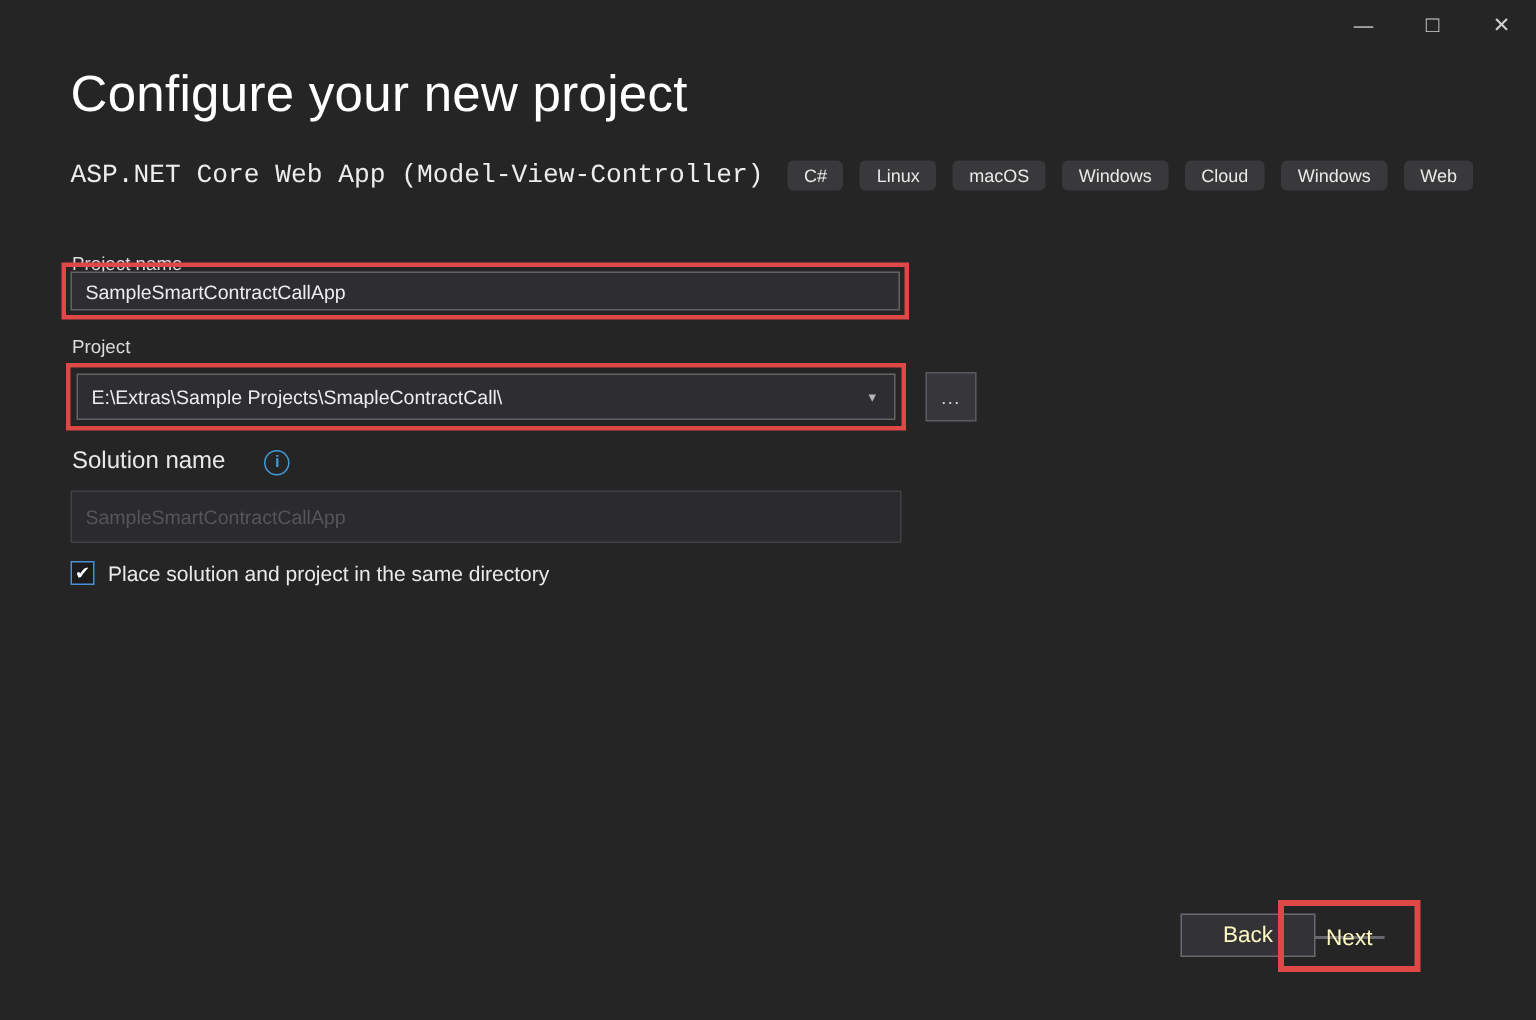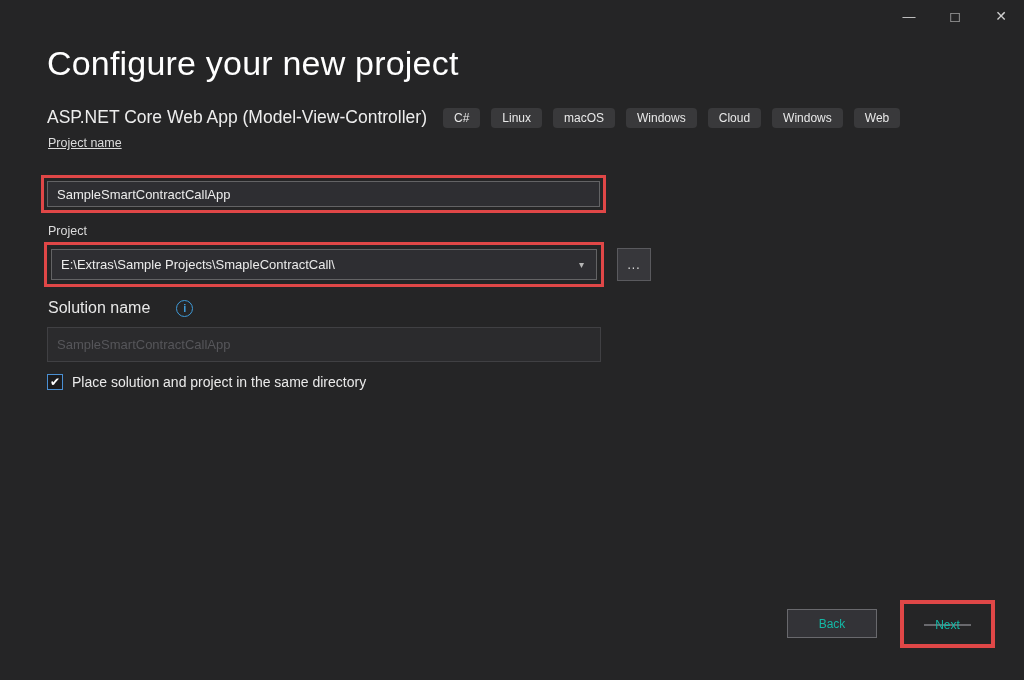--- a/index.html
+++ b/index.html
@@ -49,20 +49,21 @@
     position: absolute;
     left: 47px; top: 107px;
     display: flex;
     align-items: center;
   }
   .template-name {
     font-size: 17.5px;
     font-weight: 400;
     color: #ededed;
     white-space: nowrap;
+    font-family: Liberation Mono, monospace;
   }
   .tags {
     display: flex;
     margin-left: 16px;
     gap: 11px;
   }
   .tag {
     background: #39393b;
     border-radius: 4px;
     padding: 4px 11px;
@@ -71,30 +72,30 @@
     line-height: 1;
     white-space: nowrap;
   }
 
   
   .field-label {
     position: absolute;
     font-size: 12.5px;
     color: #dcdcdc;
   }
-  .lbl-project  { left: 48px; top: 136px; text-decoration: underline; }
+  .lbl-project  { left: 48px; top: 169px; }
   .lbl-location { left: 48px; top: 224px; }
 
   .annotation {
     position: absolute;
     border: 3px solid #e04747;
   }
   .anno-project  { left: 41px;  top: 175px; width: 565px; height: 38px; padding: 3px; }
   .anno-location { left: 44px;  top: 242px; width: 560px; height: 45px; padding: 4px; }
-  .anno-next     { left: 900px; top: 600px; width: 95px;  height: 45px; border-width: 4px; padding: 20px; }
+  .anno-next     { left: 852px; top: 600px; width: 95px;  height: 45px; border-width: 4px; padding: 20px; }
 
   .text-input {
     width: 100%; height: 100%;
     background: #2e2e32;
     border: 1px solid #636365;
     color: #ececec;
     font-family: "Liberation Sans", sans-serif;
     font-size: 13px;
     padding: 0 9px;
     outline: none;
@@ -185,23 +186,23 @@
   }
   .checkbox-label {
     font-size: 14px;
     color: #eaeaea;
   }
 
   
   .btn {
     background: #333337;
     border: 1px solid #69696d;
-    color: #14b8a6;
-    font-family: "Liberation Sans", sans-serif;
-    font-size: 12px;
+    color: #fef9c3;
+    font-family: "Liberation Sans", sans-serif;
+    font-size: 15px;
     display: flex; align-items: center; justify-content: center;
     cursor: default;
   }
   .back-btn {
     position: absolute;
     left: 787px; top: 609px;
     width: 90px; height: 29px;
   }
   .next-btn {
     width: 100%; height: 100%;

